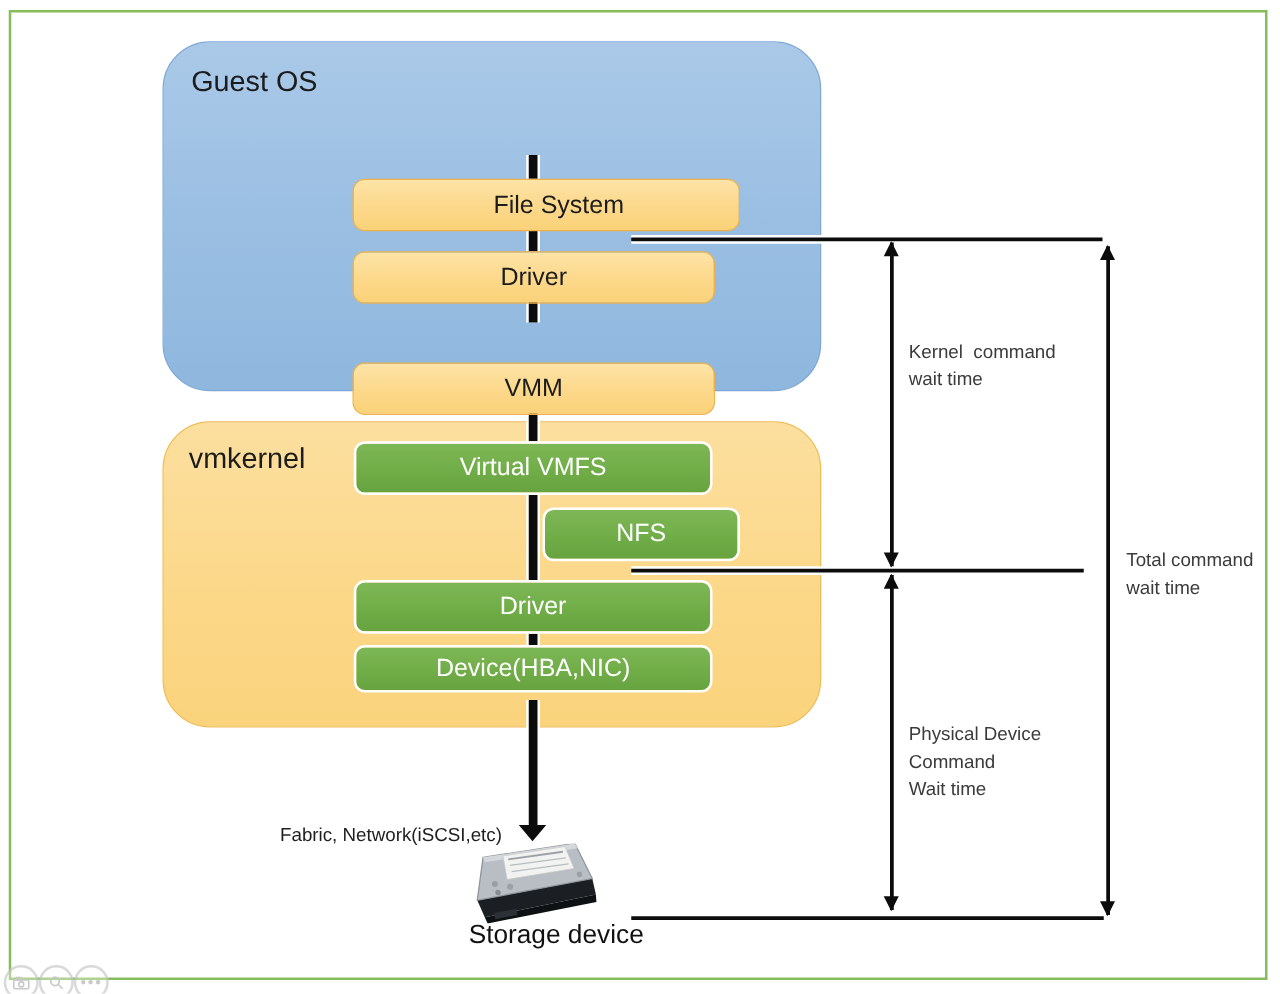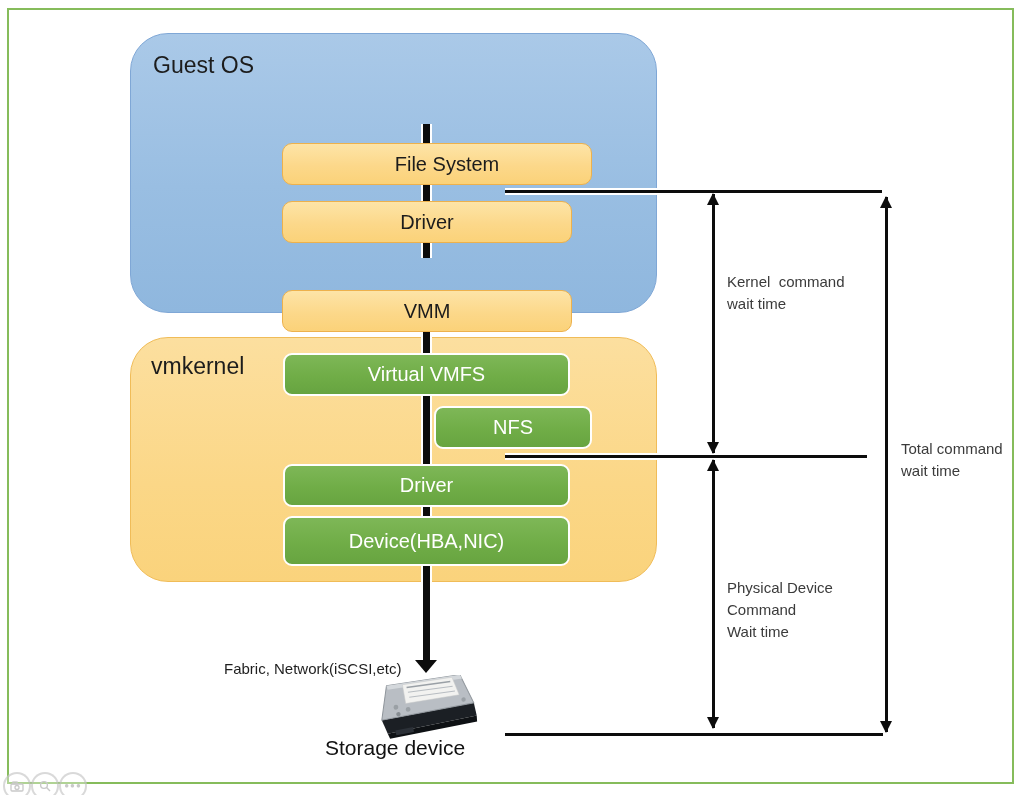--- a/index.html
+++ b/index.html
@@ -65,21 +65,21 @@
   }
   .varrow::before{top:-1px;border-bottom:12px solid #0c0c0c;}
   .varrow::after{bottom:-1px;border-top:12px solid #0c0c0c;}
   
   .note{
     position:absolute;font-size:15px;line-height:1.45;color:#3b3b3b;
     white-space:pre-wrap;
   }
   .fabric{position:absolute;left:224px;top:620px;font-size:15px;color:#1e1e1e;margin-top:40px;}
   .storage-label{
-    position:absolute;left:325px;top:736px;width:190px;text-align:left;
+    position:absolute;left:325px;top:736px;width:190px;text-align:right;
     font-size:21px;color:#111;
   }
   .hdd{position:absolute;left:374px;top:675px;width:108px;height:64px;}
   
   .overlay-btn{
     position:absolute;width:24px;height:24px;border-radius:50%;
     border:2px solid rgba(185,185,185,.55);background:rgba(255,255,255,.35);
     display:flex;align-items:center;justify-content:center;color:#c9c9c9;
   }
   .overlay-btn svg{display:block;}
@@ -107,21 +107,21 @@
   <div class="seg" style="top:560px;height:101px;"></div>
   <div class="down-head" style="top:660px;"></div>
 
   <div class="obox" style="top:143px;padding-left:20px;">File System</div>
   <div class="obox" style="top:201px;">Driver</div>
   <div class="obox" style="top:258px;margin-top:32px;">VMM</div>
 
   <div class="gbox" style="left:283px;top:353px;width:287px;height:43px;">Virtual VMFS</div>
   <div class="gbox" style="left:434px;top:406px;width:158px;height:43px;">NFS</div>
   <div class="gbox" style="left:283px;top:464px;width:287px;height:43px;">Driver</div>
-  <div class="gbox" style="left:283px;top:516px;width:287px;height:50px;">Device(HBA,NIC)</div>
+  <div class="gbox" style="left:283px;top:516px;width:287px;height:38px;">Device(HBA,NIC)</div>
 
   <div class="hline" style="left:505px;top:190px;width:377px;"></div>
   <div class="hline" style="left:505px;top:455px;width:362px;"></div>
   <div class="hline plain" style="left:505px;top:733px;width:378px;"></div>
 
   <div class="varrow" style="left:712px;top:194px;height:259px;"></div>
   <div class="varrow" style="left:712px;top:460px;height:268px;"></div>
   <div class="varrow" style="left:885px;top:197px;height:535px;"></div>
 
   <div class="note" style="left:727px;top:271px;width:150px;">Kernel  command

